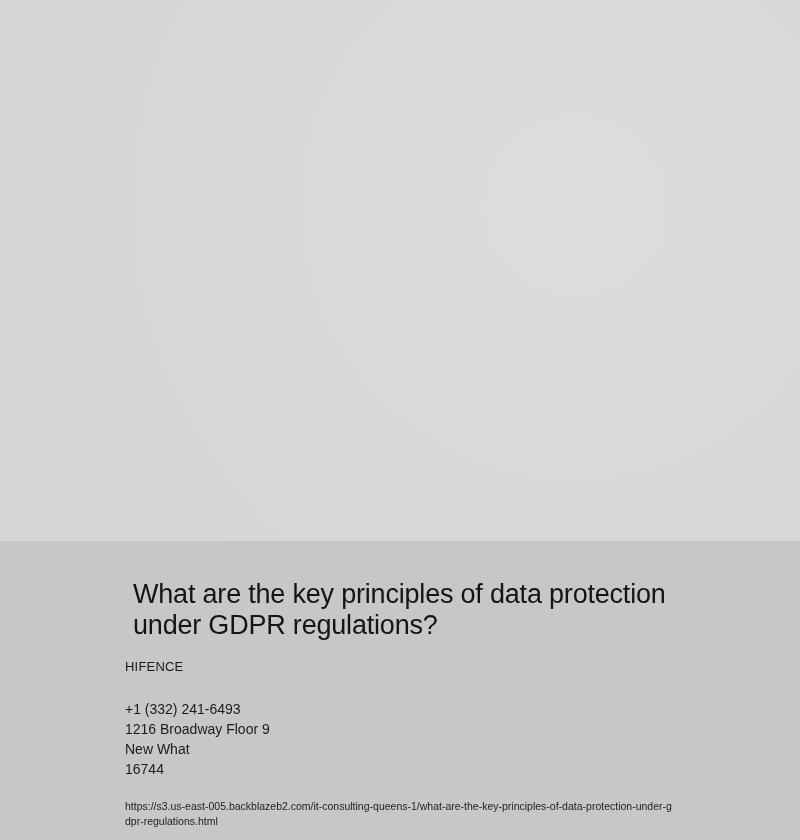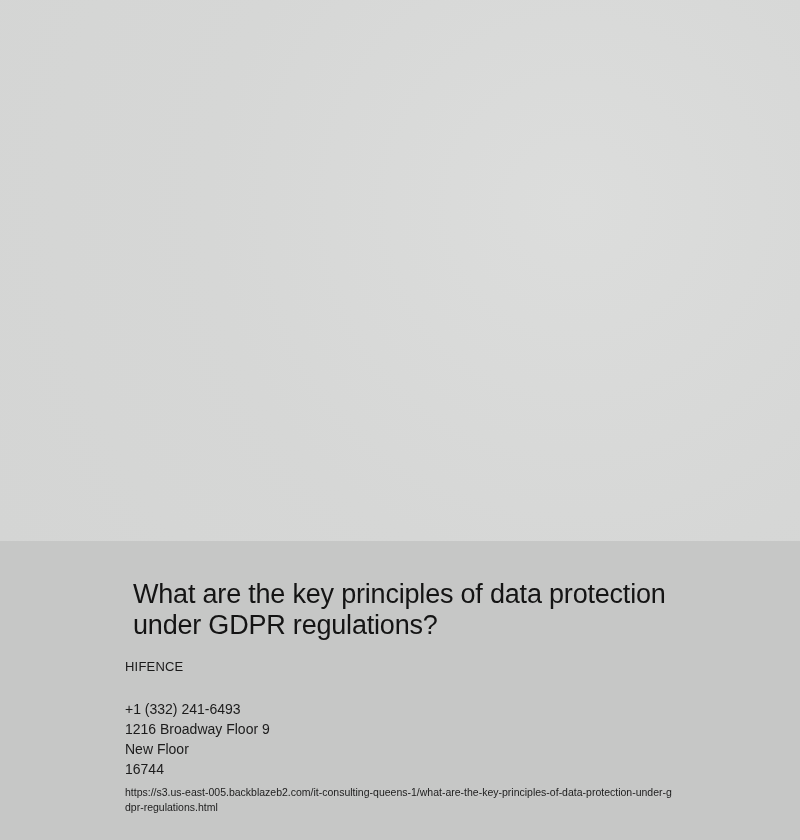--- a/index.html
+++ b/index.html
@@ -52,41 +52,41 @@
   }
   .contact-line {
     font-size: 14px;
     line-height: 20px;
     color: #1b1b1b;
   }
   .source-url {
     font-size: 10.5px;
     line-height: 15px;
     color: #1d1d1d;
-    margin-top: 6px;
+    margin-top: 20px;
     word-break: break-all;
     max-width: 665px;
   }
 </style>
 </head>
 <body>
 
 <div class="page">
 
   <div class="hero"></div>
 
   <div class="info-panel">
 
     <h1 class="headline">What are the key principles of data protection under GDPR regulations?</h1>
 
     <div class="brand">HIFENCE</div>
 
     <div class="contact">
       <div class="contact-line">+1 (332) 241-6493</div>
       <div class="contact-line">1216 Broadway Floor 9</div>
-      <div class="contact-line">New Floor</div>
+      <div class="contact-line">New What</div>
       <div class="contact-line">16744</div>
     </div>
 
     <div class="source-url">https://s3.us-east-005.backblazeb2.com/it-consulting-queens-1/what-are-the-key-principles-of-data-protection-under-gdpr-regulations.html</div>
 
   </div>
 </div>
 
 </body></html>

